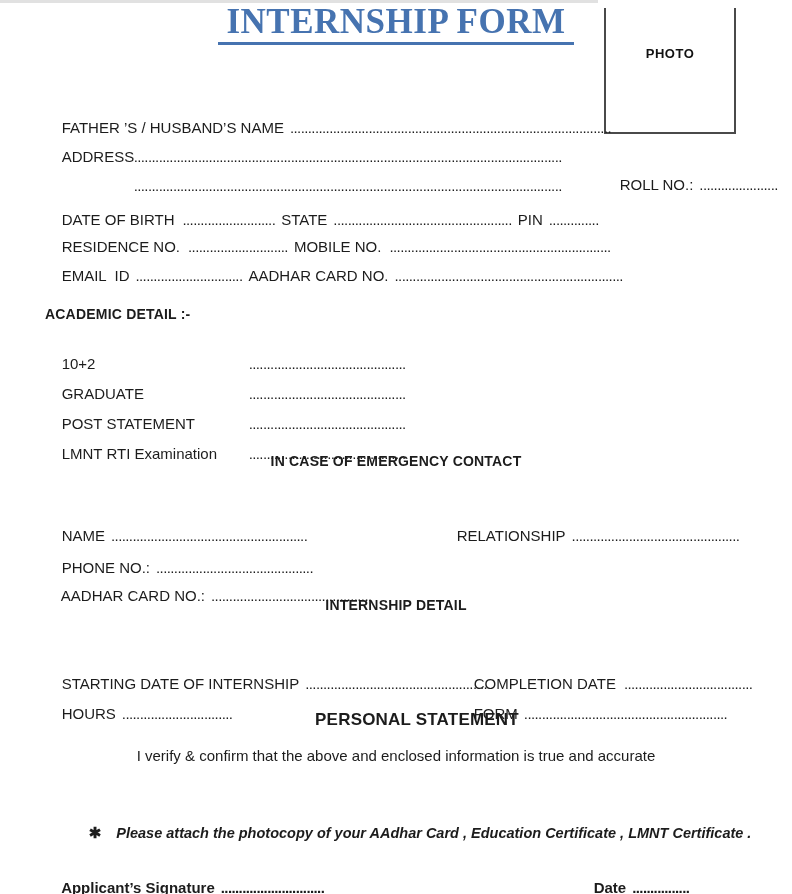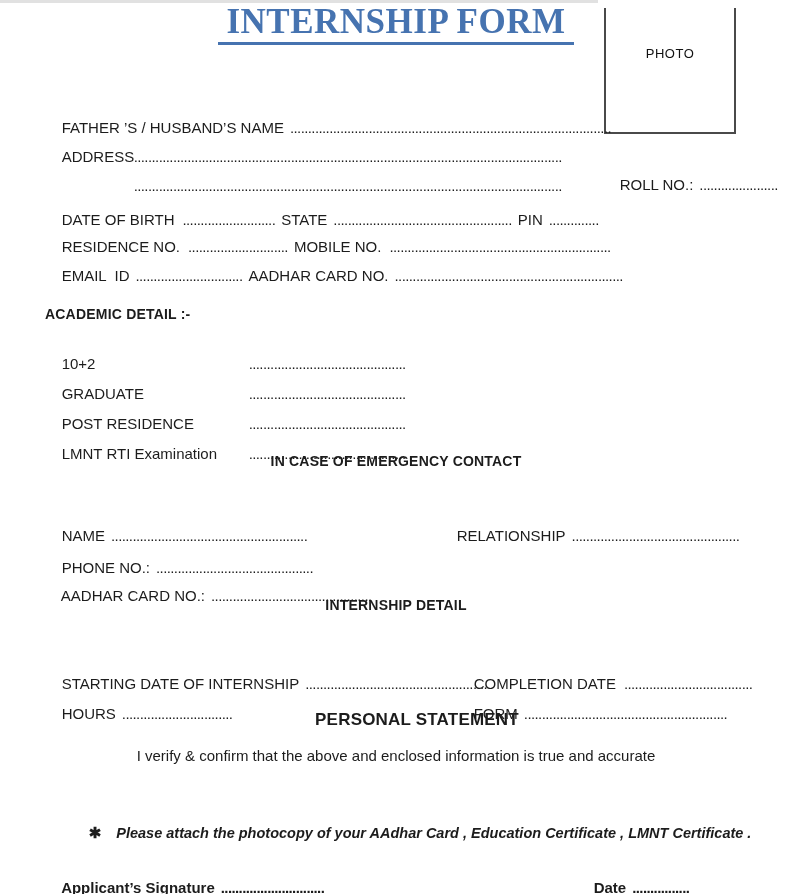--- a/index.html
+++ b/index.html
@@ -9,21 +9,21 @@
   }
   .topstrip{position:absolute;left:0;top:0;width:598px;height:3px;background:#dcdcdc;opacity:.85;}
   .title-wrap{position:absolute;top:3px;left:0;right:0;text-align:center;}
   .title{
     display:inline-block;font-family:"Liberation Serif",serif;font-weight:700;
     font-size:35px;line-height:38px;color:#4673b0;letter-spacing:.5px;
     border-bottom:3px solid #4673b0;padding:0 8px 1px 8px;
   }
   .photo-box{
     position:absolute;left:604px;top:8px;width:128px;height:124px;
-    border:2px solid #4a4a4a;border-top:none;text-align:center;background:#ffffff;
+    border:2px solid #4a4a4a;border-top:none;text-align:center;background:#ffffff;font-weight:bold;
   }
   .photo-label{display:inline-block;margin-top:38px;font-size:13px;letter-spacing:.5px;color:#111;}
   .row{position:absolute;font-size:15px;line-height:20px;white-space:pre;}
   .center{left:0;right:0;text-align:center;}
   .dots{letter-spacing:-0.6px;}
   .gap6{margin-left:6px;}
   .gap8{margin-left:8px;}
   .addr-lbl{display:inline-block;width:72px;}
   .acad-lbl{display:inline-block;width:181px;text-align:left;}
   .bold{font-weight:700;}
@@ -78,21 +78,21 @@
 
   <div class="row h14" style="left:45px;top:304px">ACADEMIC DETAIL :-</div>
 
   <div class="row" style="left:45px;top:334px">
     <span class="acad-lbl">10+2</span><span class="dots gap6">............................................</span>
   </div>
   <div class="row" style="left:45px;top:364px">
     <span class="acad-lbl">GRADUATE</span><span class="dots gap6">............................................</span>
   </div>
   <div class="row" style="left:45px;top:394px">
-    <span class="acad-lbl">POST RESIDENCE</span><span class="dots gap6">............................................</span>
+    <span class="acad-lbl">POST STATEMENT</span><span class="dots gap6">............................................</span>
   </div>
   <div class="row" style="left:45px;top:424px">
     <span class="acad-lbl">LMNT RTI Examination</span><span class="dots gap6">............................................</span>
   </div>
 
   <div class="row center h14" style="top:451px">IN CASE OF EMERGENCY CONTACT</div>
 
   <div class="row" style="left:45px;top:506px">
     <span>NAME</span><span class="dots gap6">.......................................................</span>
   </div>

